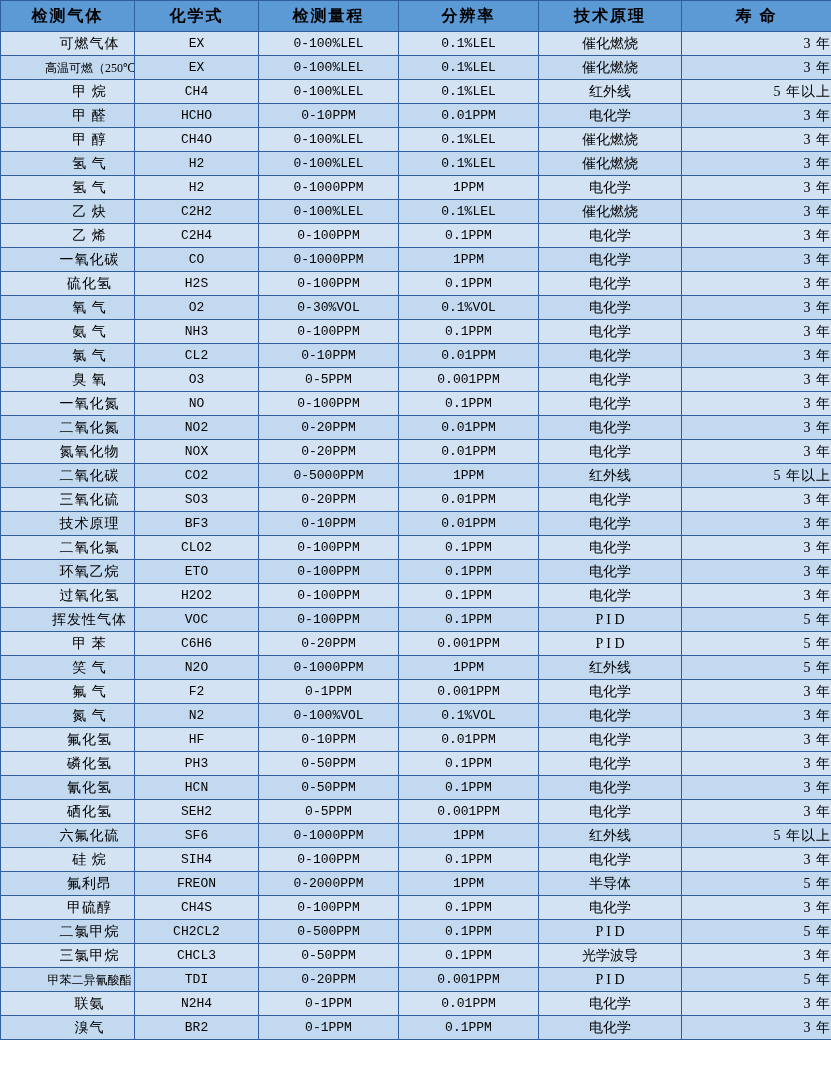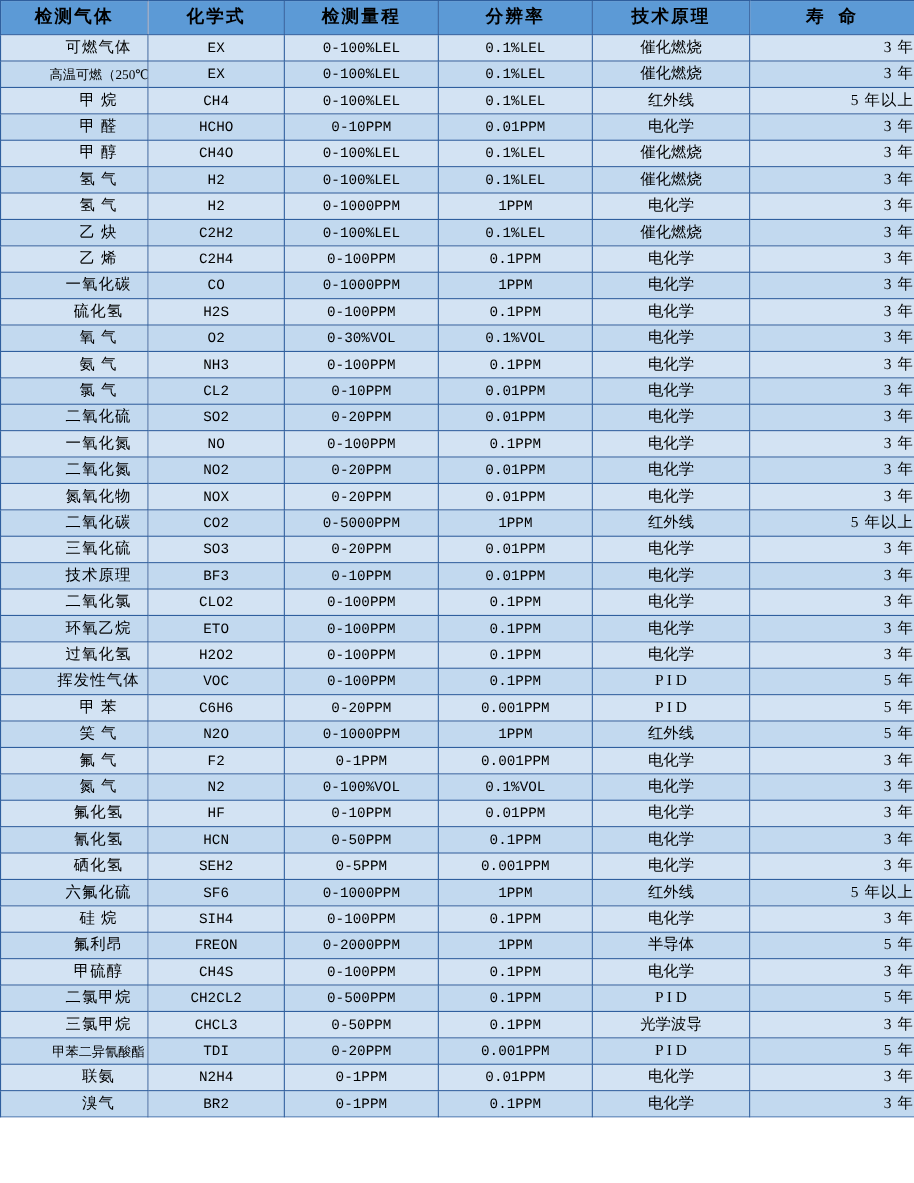--- a/index.html
+++ b/index.html
@@ -35,21 +35,20 @@
     height: 23px;
     white-space: nowrap;
     overflow: hidden;
   }
   table.gas-table thead th {
     background: #5c9ad6;
     font-weight: bold;
     font-size: 16px;
     height: 30px;
     letter-spacing: 2px;
-    font-family: Liberation Mono, monospace;
   }
   table.gas-table tbody tr.odd td {
     background: #d3e3f3;
   }
   table.gas-table tbody tr.even td {
     background: #c2d9ef;
   }
   table.gas-table td.name {
     letter-spacing: 1px;
     padding-left: 44px;
@@ -196,25 +195,25 @@
         <td class="life">3 年</td>
       </tr>
       <tr class="even">
         <td class="name">氯 气</td>
         <td class="mono">CL2</td>
         <td class="mono">0-10PPM</td>
         <td class="mono">0.01PPM</td>
         <td>电化学</td>
         <td class="life">3 年</td>
       </tr>
-      <tr class="even">
-        <td class="name">二氧化硫</td>
-        <td class="mono">SO2</td>
-        <td class="mono">0-20PPM</td>
-        <td class="mono">0.01PPM</td>
+      <tr class="odd">
+        <td class="name">臭 氧</td>
+        <td class="mono">O3</td>
+        <td class="mono">0-5PPM</td>
+        <td class="mono">0.001PPM</td>
         <td>电化学</td>
         <td class="life">3 年</td>
       </tr>
       <tr class="odd">
         <td class="name">一氧化氮</td>
         <td class="mono">NO</td>
         <td class="mono">0-100PPM</td>
         <td class="mono">0.1PPM</td>
         <td>电化学</td>
         <td class="life">3 年</td>
@@ -324,20 +323,28 @@
         <td class="life">3 年</td>
       </tr>
       <tr class="odd">
         <td class="name">氟化氢</td>
         <td class="mono">HF</td>
         <td class="mono">0-10PPM</td>
         <td class="mono">0.01PPM</td>
         <td>电化学</td>
         <td class="life">3 年</td>
       </tr>
+      <tr class="odd">
+        <td class="name">磷化氢</td>
+        <td class="mono">PH3</td>
+        <td class="mono">0-50PPM</td>
+        <td class="mono">0.1PPM</td>
+        <td>电化学</td>
+        <td class="life">3 年</td>
+      </tr>
       <tr class="even">
         <td class="name">氰化氢</td>
         <td class="mono">HCN</td>
         <td class="mono">0-50PPM</td>
         <td class="mono">0.1PPM</td>
         <td>电化学</td>
         <td class="life">3 年</td>
       </tr>
       <tr class="odd">
         <td class="name">硒化氢</td>

